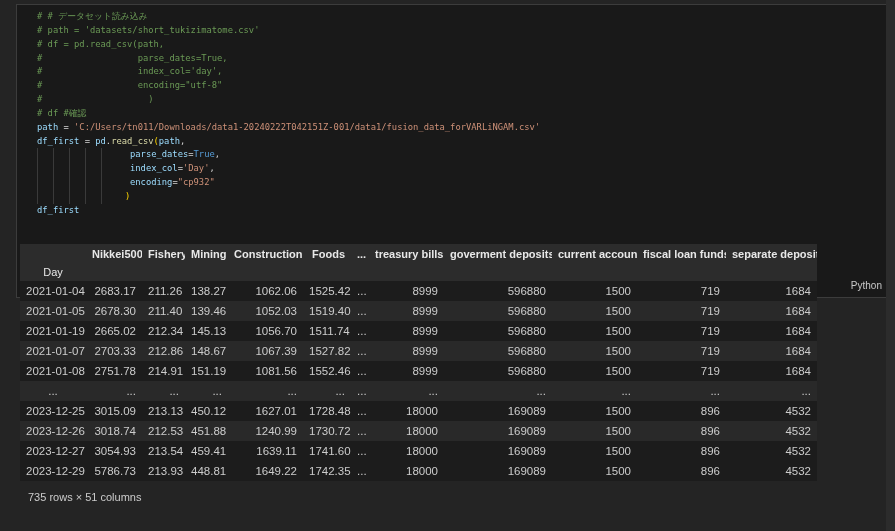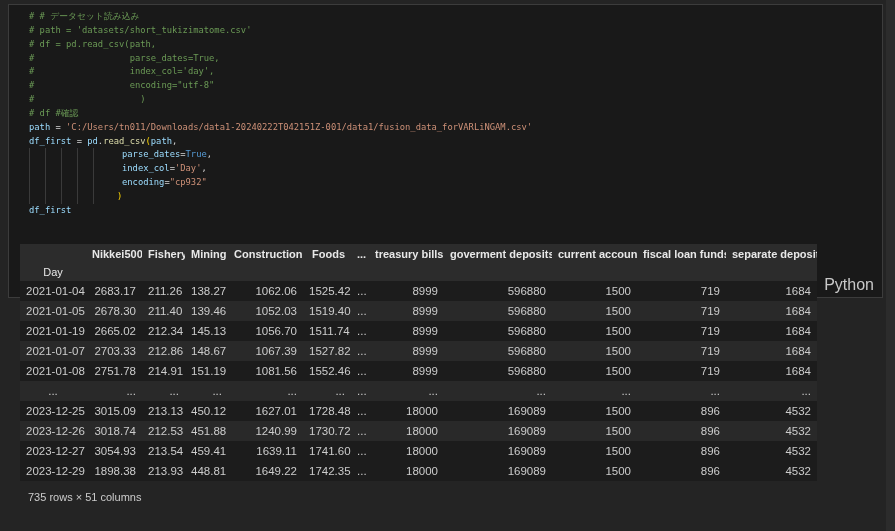--- a/index.html
+++ b/index.html
@@ -10,21 +10,21 @@
     --row_dark:#1c1c1c; --row_light:#292929; --header_bg:#2c2c2c;
   }
   *{margin:0;padding:0;box-sizing:border-box;}
   html,body{width:895px;height:531px;overflow:hidden;}
   body{background:var(--page_bg);font-family:"Liberation Sans",sans-serif;}
 
   .page{position:relative;width:895px;height:531px;}
 
   
   .cell{
-    position:absolute;left:8px;top:4px;width:875px;height:294px;
+    position:absolute;left:16px;top:4px;width:875px;height:294px;
     background:var(--cell_bg);border:1px solid var(--cell_border);
     display:flex;flex-direction:column;
   }
   .editor{
     flex:1;padding:5px 6px 0 20px;
     font-family:"DejaVu Sans Mono",monospace;font-size:8.8px;color:var(--code_default);
   }
   .code-line{position:relative;height:13.85px;line-height:13.85px;white-space:pre;}
   .code-line .guide{position:absolute;top:0;bottom:0;width:0;border-left:1px solid var(--guide);}
   .tk-comment{color:var(--comment);}
@@ -34,21 +34,21 @@
   .tk-keyword{color:var(--keyword);}
   .tk-bracket{color:var(--bracket);}
   .tk-op{color:var(--code_default);}
   .cell-footer{
     height:21px;display:flex;justify-content:space-between;align-items:center;
     padding:0 8px 3px 13px;
   }
   .exec{display:flex;align-items:center;}
   .check{color:var(--check_green);font-size:11px;line-height:11px;}
   .dur{color:var(--muted_text);font-size:12px;margin-left:29px;}
-  .lang{color:#c8c8c8;font-size:16px;}
+  .lang{color:#c8c8c8;font-size:10px;}
 
   
   .output{position:absolute;left:20px;top:244px;width:880px;}
   table.df{border-collapse:collapse;table-layout:fixed;width:797px;
     font-size:11.5px;color:var(--table_text);}
   table.df th,table.df td{padding:0 6px;overflow:hidden;white-space:nowrap;text-align:right;}
   tr.hrow1 th{background:var(--header_bg);height:19px;font-weight:bold;font-size:11px;color:var(--header_text);}
   tr.hrow2 th{background:var(--header_bg);height:18px;font-weight:normal;font-size:11px;color:var(--header_text);}
   tr.hrow2 th.idxname{text-align:center;}
   tbody tr{height:20px;margin-left:8px;}
@@ -259,21 +259,21 @@
             <td>1741.60</td>
             <td>...</td>
             <td>18000</td>
             <td>169089</td>
             <td>1500</td>
             <td>896</td>
             <td>4532</td>
           </tr>
           <tr class="dark">
             <th class="idx">2023-12-29</th>
-            <td>1898.38</td>
+            <td>5786.73</td>
             <td>213.93</td>
             <td>448.81</td>
             <td>1649.22</td>
             <td>1742.35</td>
             <td>...</td>
             <td>18000</td>
             <td>169089</td>
             <td>1500</td>
             <td>896</td>
             <td>4532</td>

